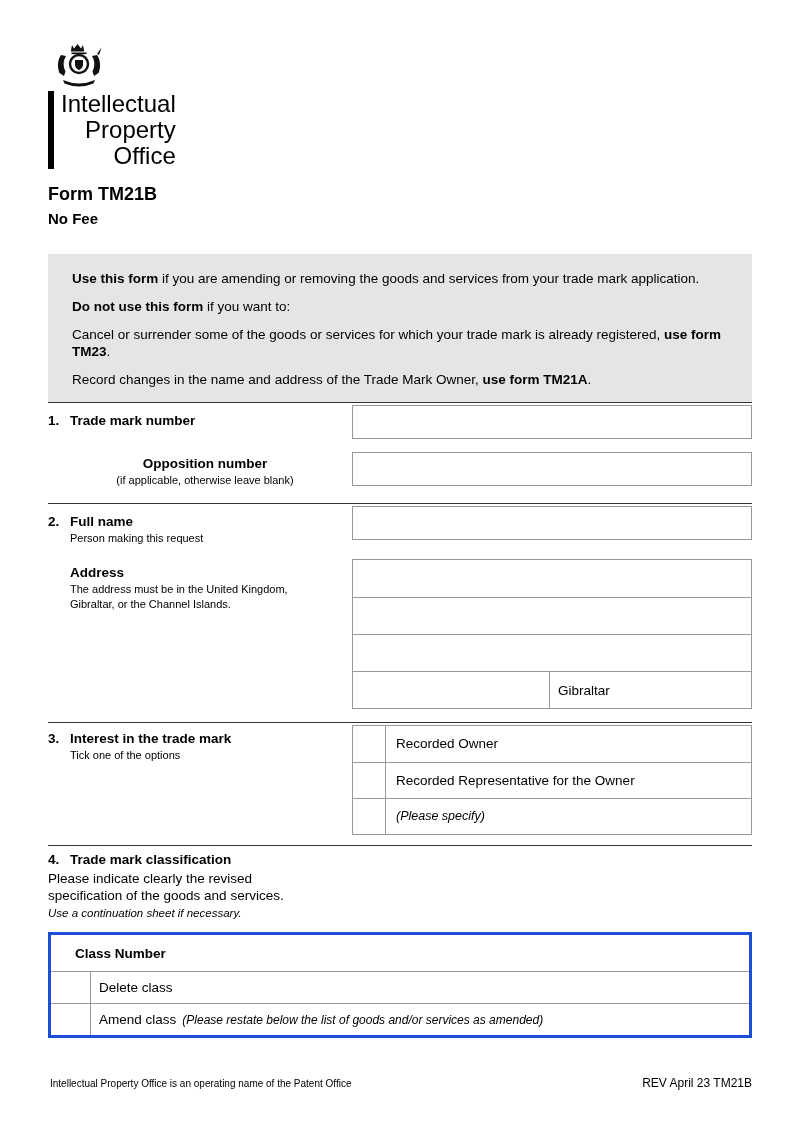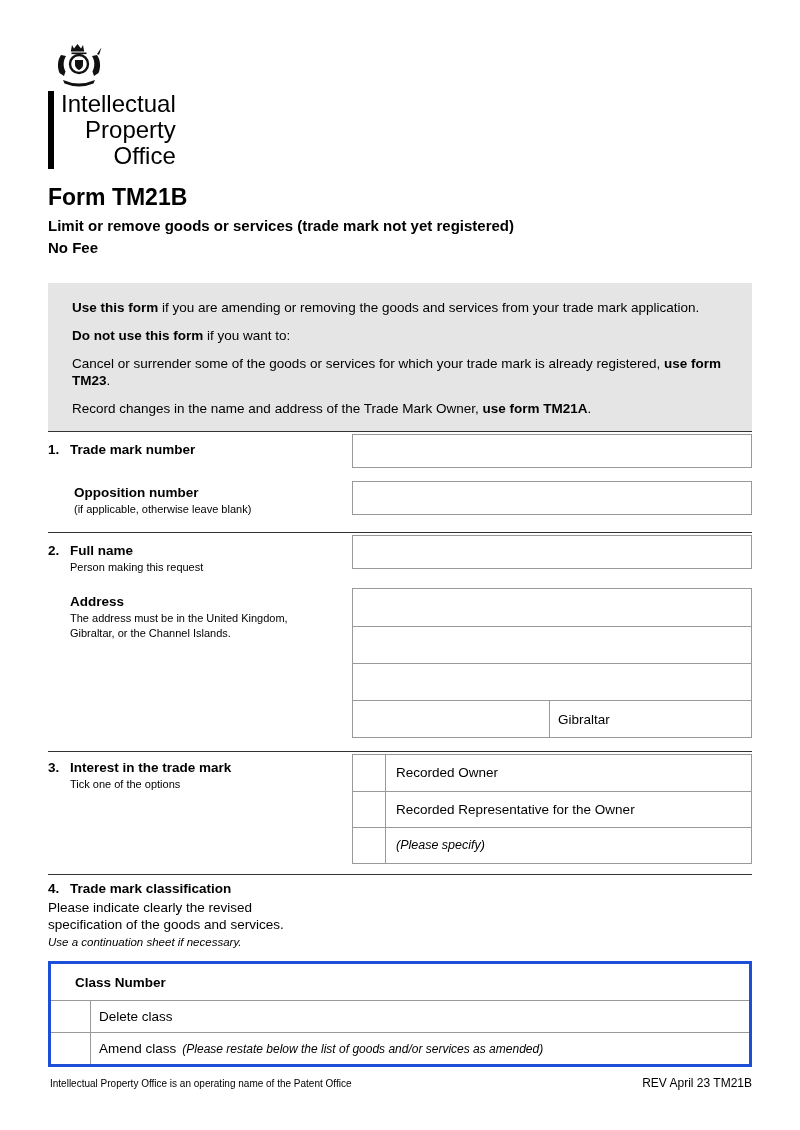--- a/index.html
+++ b/index.html
@@ -12,21 +12,21 @@
 
   
   .logo { margin-top:42px; }
   .crest { margin-left:5px; margin-bottom:3px; display:block; }
   .logo-row { display:flex; align-items:stretch; }
   .logo-bar { width:6px; background:#000; flex:none; }
   .logo-text { margin-left:7px; font-size:24px; line-height:26px; color:#000000;text-align:right; }
 
   
   .title-block { margin-top:15px; }
-  .form-name { font-size:23px; font-weight:bold; }
+  .form-name { font-size:18px; font-weight:bold; }
   .form-sub  { font-size:15px; font-weight:bold; margin-top:6px; }
   .form-fee  { font-size:15px; font-weight:bold; margin-top:5px; }
 
   
   .notice { margin-top:27px; background:#e5e5e5; padding:16px 24px 14px; font-size:13.5px; line-height:17px; }
   .notice p { margin:0 0 11px; }
   .notice p:last-child { margin-bottom:0; }
   .b { font-weight:bold; }
 
   
@@ -108,21 +108,20 @@
       <div class="logo-text">
         <div>Intellectual</div>
         <div>Property</div>
         <div>Office</div>
       </div>
     </div>
   </div>
 
   <div class="title-block">
     <div class="form-name">Form TM21B</div>
-    <div class="form-sub">Limit or remove goods or services (trade mark not yet registered)</div>
     <div class="form-fee">No Fee</div>
   </div>
 
   <div class="notice">
     <p><span class="b">Use this form</span><span> if you are amending or removing the goods and services from your trade mark application.</span></p>
     <p><span class="b">Do not use this form</span><span> if you want to:</span></p>
     <p><span>Cancel or surrender some of the goods or services for which your trade mark is already registered, </span><span class="b">use form TM23</span><span>.</span></p>
     <p><span>Record changes in the name and address of the Trade Mark Owner, </span><span class="b">use form TM21A</span><span>.</span></p>
   </div>
 
@@ -133,21 +132,21 @@
           <span class="num">1.</span>
           <span class="sec-title">Trade mark number</span>
         </div>
       </div>
       <div class="sec-right">
         <input type="text" class="input-box" style="">
       </div>
     </div>
     <div class="row gap13">
       <div class="sec-left">
-        <div class="label-line indent" style="padding-top:4px; display:block;">
+        <div class="label-line indent" style="padding-top:4px; display:block;text-align:center;">
           <div class="sec-title">Opposition number</div>
           <div class="sub-note">(if applicable, otherwise leave blank)</div>
         </div>
       </div>
       <div class="sec-right">
         <input type="text" class="input-box" style="">
       </div>
     </div>
   </div>
 

